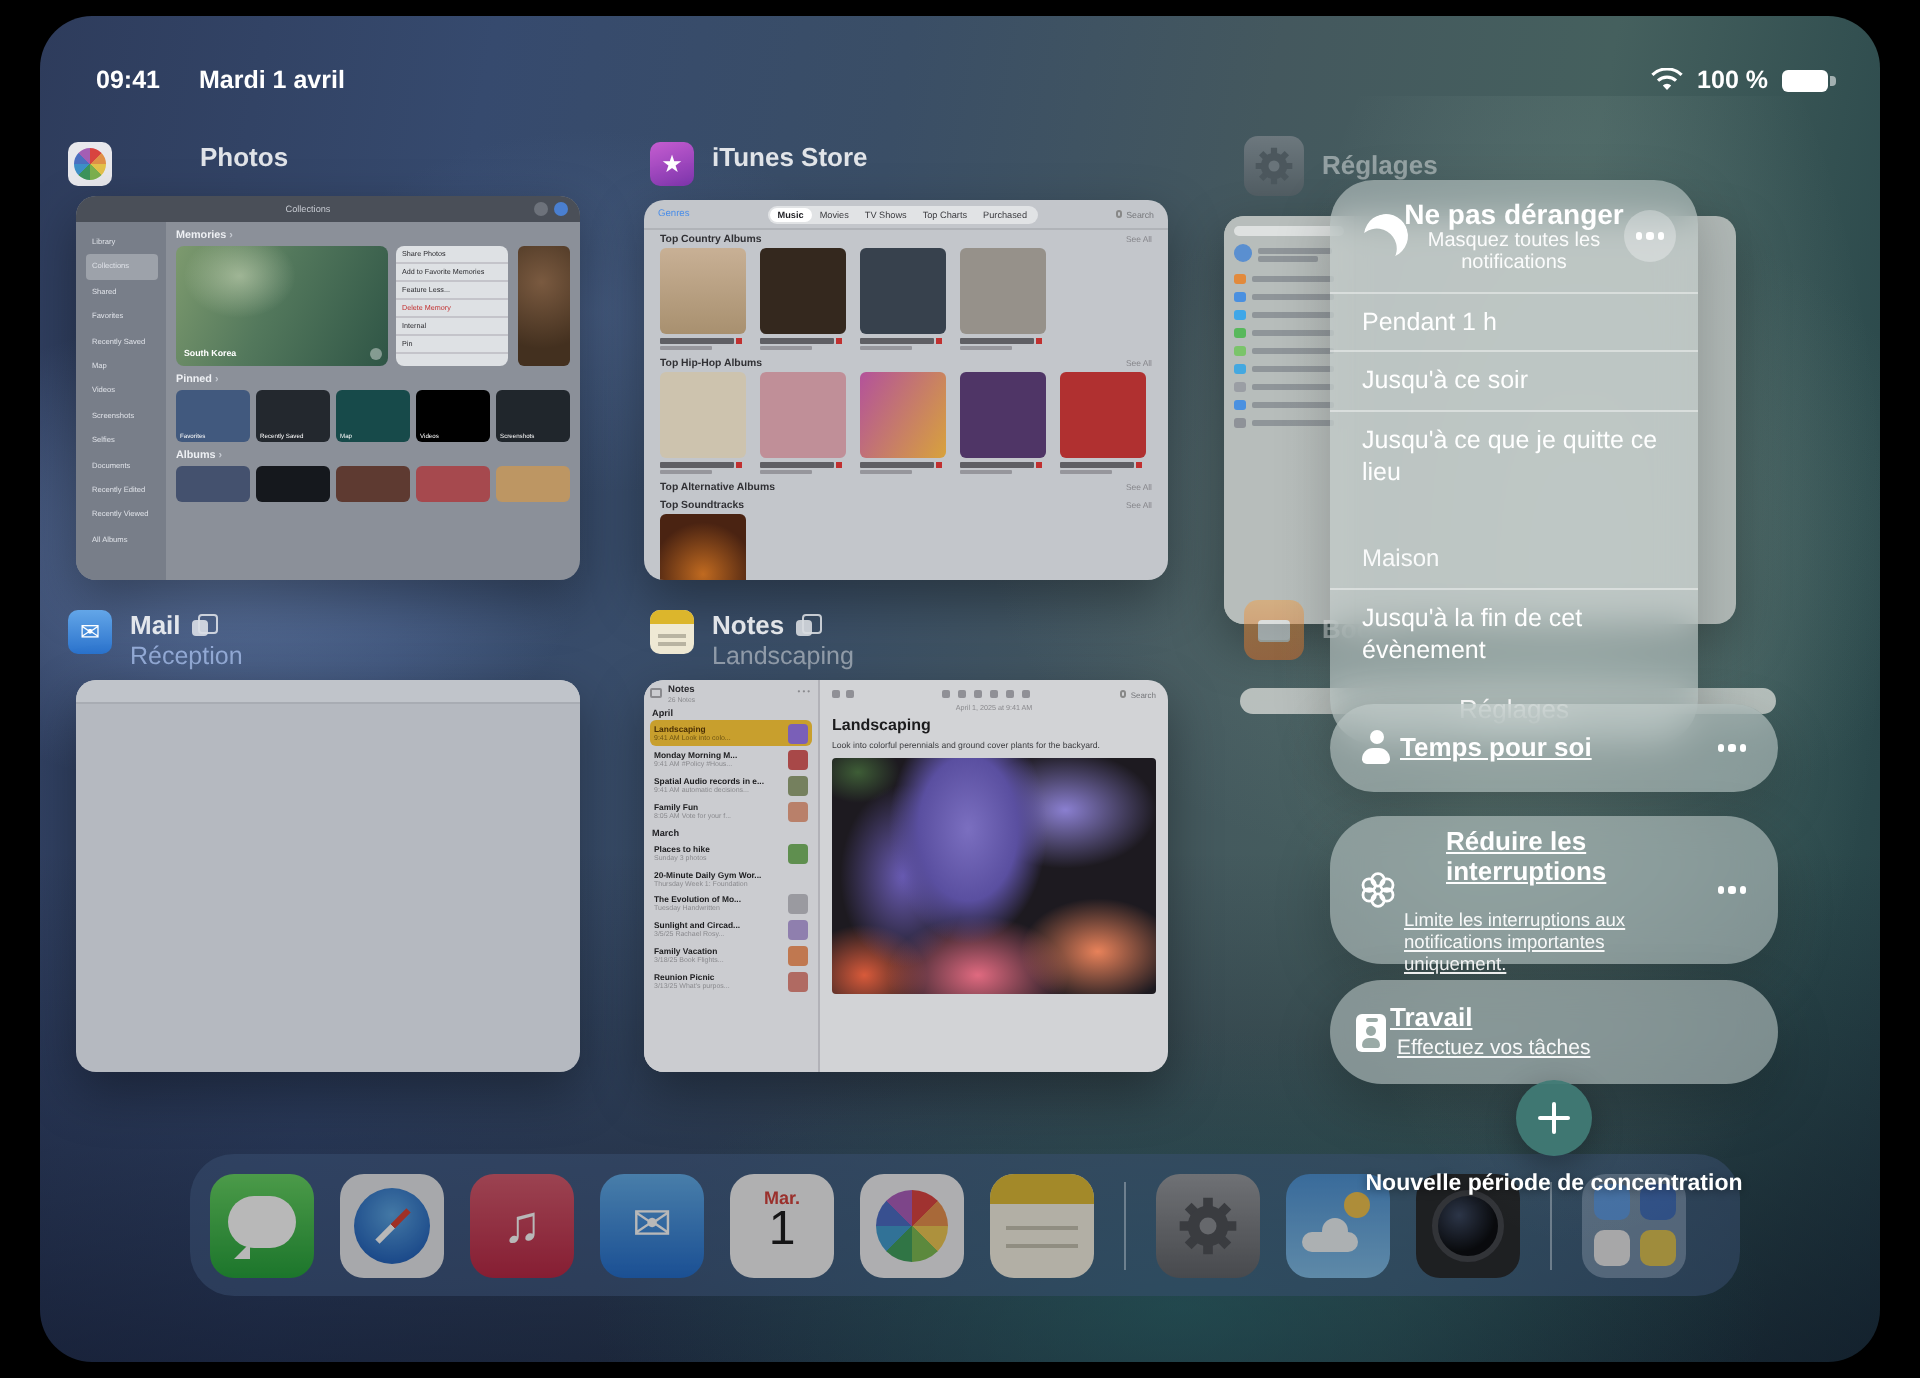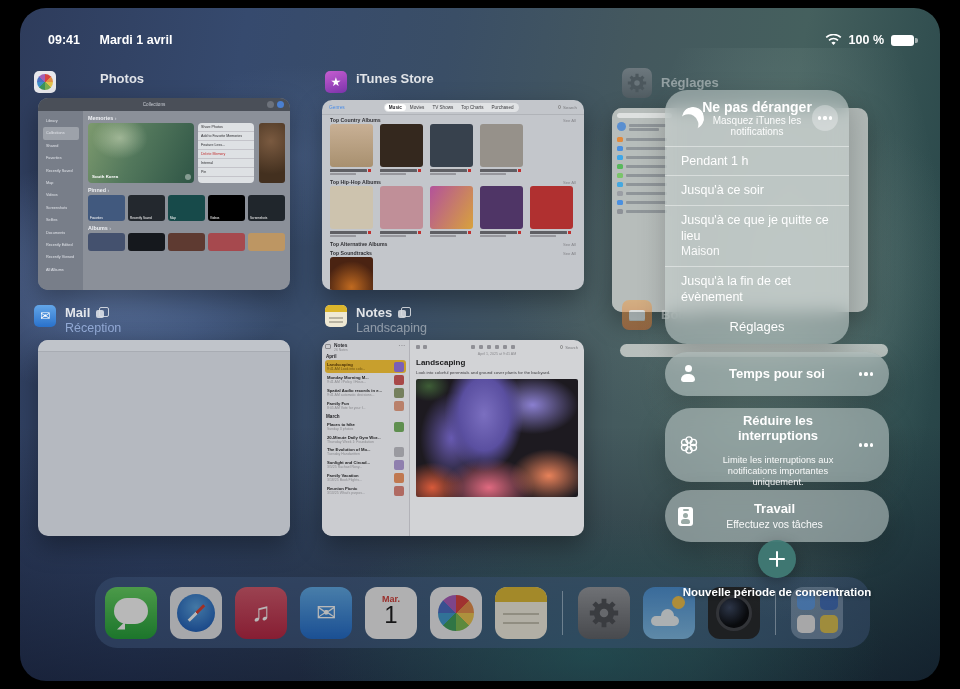--- a/index.html
+++ b/index.html
@@ -179,28 +179,28 @@
     align-items:center; justify-content:center; }
   .moon { position:absolute; left:17px; top:17px; width:22px; height:22px; border-radius:50%;
     box-shadow:inset -6px 5px 0 1px #fff; transform:rotate(-14deg); }
   .dnd-title { font-size:14px; font-weight:700; }
   .dnd-sub { font-size:10px; line-height:1.12; text-align:center; max-width:140px; opacity:.95; }
   .ell-btn { position:absolute; right:11px; top:15px; width:26px; height:26px; border-radius:50%;
     background:rgba(255,255,255,0.3); display:flex; align-items:center; justify-content:center; border:none; }
   .dots { display:flex; gap:2.5px; }
   .dots i { width:3.2px; height:3.2px; border-radius:50%; background:#fff; display:block; }
   .dnd-opt { border-top:1px solid rgba(255,255,255,0.42); padding:6px 16px; font-size:12.5px; line-height:1.3; }
-  .opt-sub { display:block; font-size:12px; opacity:.92; max-width:158px; }
+  .opt-sub { display:block; font-size:12px; opacity:.92; max-width:158px;margin-top:28px; }
   .dnd-set { padding:8px 0 10px; text-align:center; font-size:13px; }
   .pill { position:absolute; left:645px; width:224px; z-index:10; color:#fff;
     display:flex; align-items:center; padding:0 13px; }
   .pill-personal { top:344px; height:44px; border-radius:22px; }
   .pill-reduce { top:400px; height:74px; border-radius:26px; }
   .pill-work { top:482px; height:52px; border-radius:26px; }
-  .pill-col { flex:1; text-align:center; padding:0 2px; }
+  .pill-col { flex:1; padding:0 2px;text-decoration:underline; }
   .pill-title { font-size:13px; font-weight:700; line-height:1.12; }
   .pill-sub { font-size:9.3px; line-height:1.18; opacity:.95; margin:1px auto 0; max-width:152px; }
   .pill-sub.work { font-size:10.5px; }
   .person-ic { position:relative; width:20px; height:20px; flex:none; }
   .person-ic::before { content:''; position:absolute; left:6.5px; top:1px; width:7px; height:7px;
     border-radius:50%; background:#fff; }
   .person-ic::after { content:''; position:absolute; left:3px; bottom:2px; width:14px; height:8px;
     border-radius:7px 7px 3px 3px; background:#fff; }
   .badge-ic { position:relative; width:15px; height:19px; background:#fff; border-radius:3px; flex:none; }
   .badge-ic .slot { position:absolute; left:4.5px; top:2px; width:6px; height:2px; border-radius:1px; background:#9aaaa6; }
@@ -645,21 +645,21 @@
     <span style="margin-top:7px;">Books</span>
   </div>
   <div class="win-books"></div>
 
   <div class="glow"></div>
 
   <div class="dnd-card glass">
     <div class="dnd-head">
       <span class="moon"></span>
       <div class="dnd-title">Ne pas déranger</div>
-      <div class="dnd-sub">Masquez iTunes les notifications</div>
+      <div class="dnd-sub">Masquez toutes les notifications</div>
       <button class="ell-btn">
         <span class="dots">
             <i></i>
             <i></i>
             <i></i>
           </span>
       </button>
     </div>
     <div class="dnd-opt">
       <span>Pendant 1 h</span>

